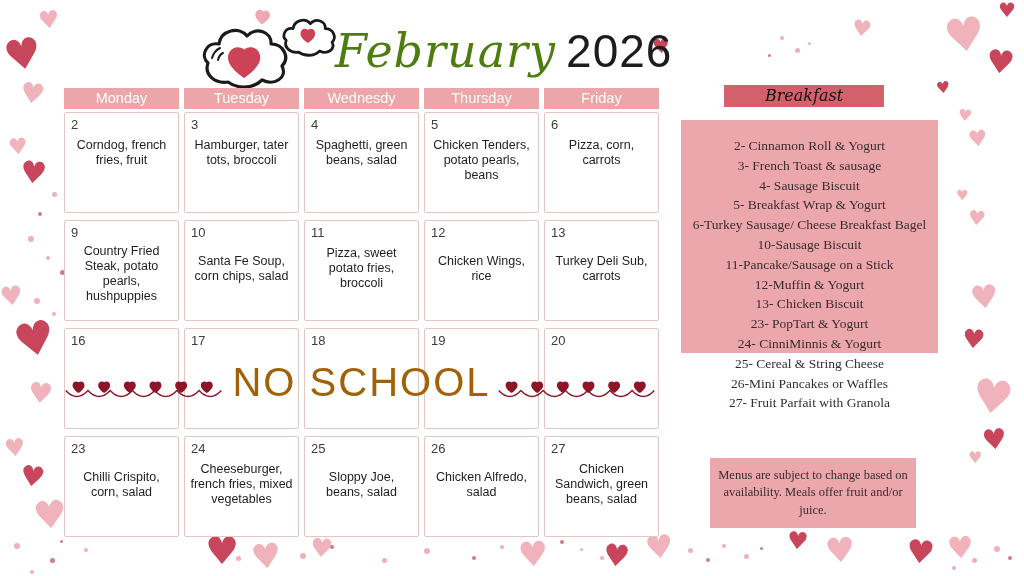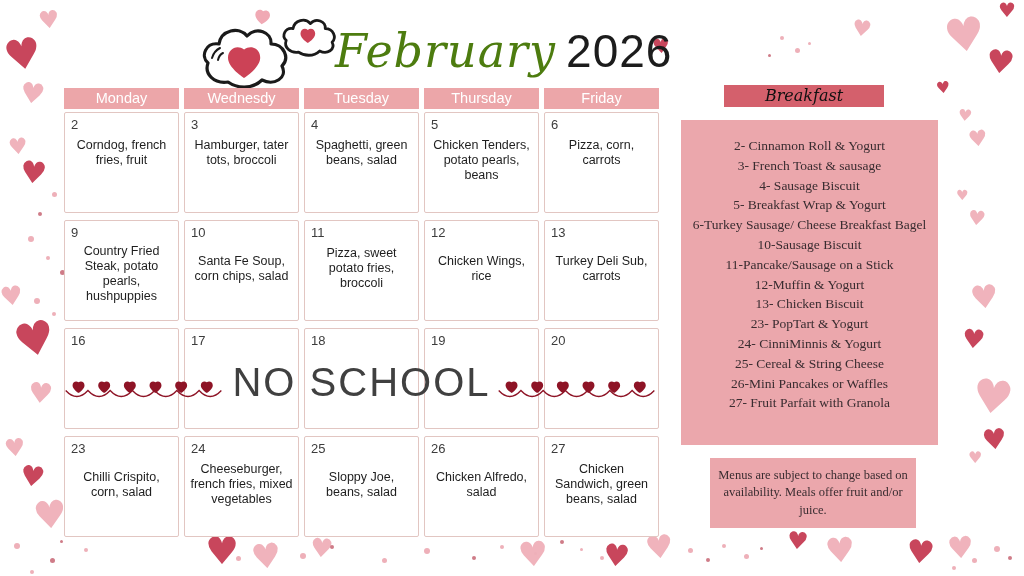--- a/index.html
+++ b/index.html
@@ -38,30 +38,30 @@
   .menu{
     margin-top:6px;padding:0 5px;text-align:center;
     font-size:12.5px;line-height:1.2;color:#1e1e1e;
   }
   
   .no-school{
     position:absolute;left:64px;top:352px;width:595px;height:60px;z-index:5;
     display:flex;align-items:center;justify-content:center;gap:6px;
   }
   .no-school .label{
-    font-size:40px;color:#404040;letter-spacing:2px;white-space:nowrap;
+    font-size:40px;color:#a16207;letter-spacing:2px;white-space:nowrap;
   }
   
   .bf-banner{
     position:absolute;left:724px;top:85px;width:160px;height:22px;
     background:#d4606c;color:#101010;text-align:center;
     font-size:16px;line-height:21px;font-family:"DejaVu Serif", serif;font-style:italic;
   }
   .bf-box{
-    position:absolute;left:681px;top:120px;width:257px;height:325px;
+    position:absolute;left:681px;top:120px;width:257px;height:233px;
     background:#eba7ac;box-sizing:border-box;padding:16px 4px 0 4px;
   }
   .bf-item{
     text-align:center;font-family:"Liberation Serif", serif;
     font-size:13.5px;line-height:19.8px;color:#392c30;
   }
   
   .note{
     position:absolute;left:710px;top:458px;width:206px;height:70px;
     background:#eba7ac;box-sizing:border-box;padding:9px 8px;
@@ -164,22 +164,22 @@
 
   <path transform="translate(60,2) scale(2.1) rotate(6)" fill="#f0a9b4" d="M0,3 C0,1 2,0 3.5,1.2 C5,0 7,1 7,3 C7,5.2 3.5,7.4 3.5,7.4 C3.5,7.4 0,5.2 0,3 Z"></path>
 </svg>
 
 <div class="title">
   <span class="month">February</span><span class="year">2026</span>
 </div>
 
 <div class="row hdr-row">
   <div class="hdr-cell">Monday</div>
+  <div class="hdr-cell">Tuesday</div>
   <div class="hdr-cell">Wednesdy</div>
-  <div class="hdr-cell">Tuesday</div>
   <div class="hdr-cell">Thursday</div>
   <div class="hdr-cell">Friday</div>
 </div>
 
 <div class="row week w0">
   <div class="cell">
     <div class="date">2</div>
     <div class="menu">Corndog, french fries, fruit</div>
   </div>
   <div class="cell">

